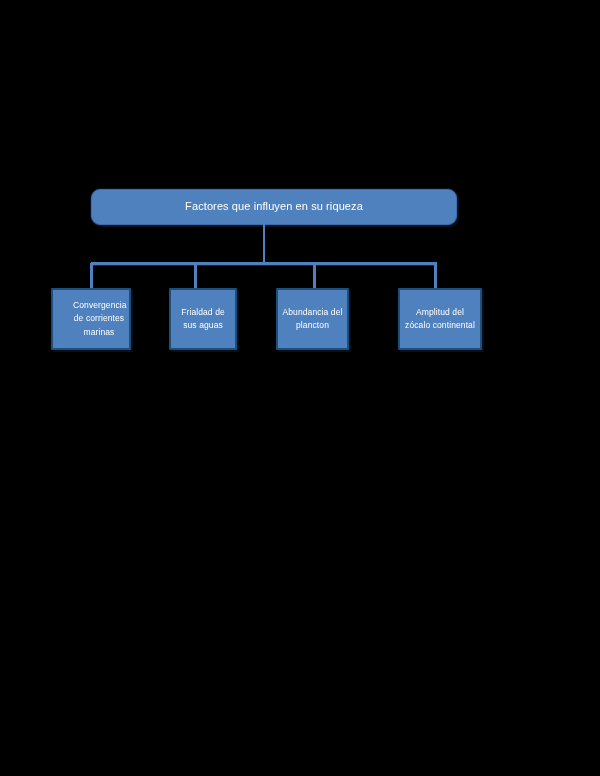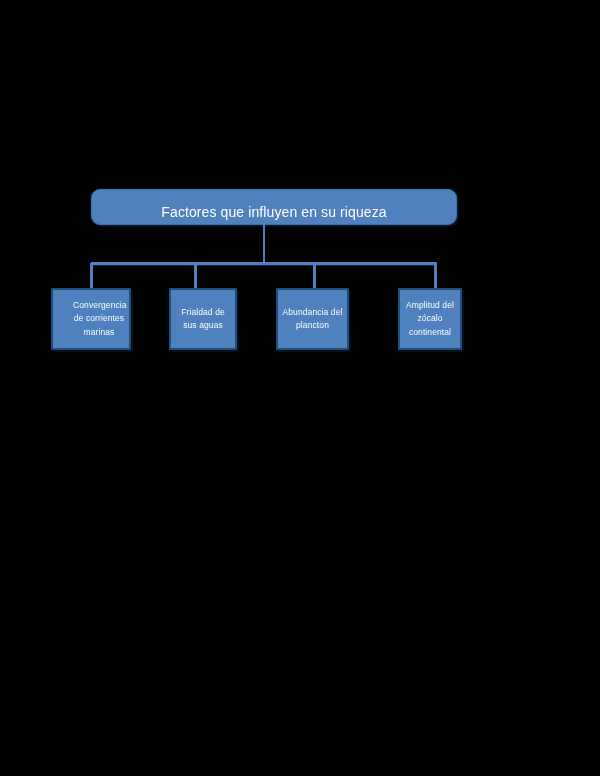--- a/index.html
+++ b/index.html
@@ -50,22 +50,21 @@
     user-select: none;
   }
 
   
   .node.rounded {
     border-radius: 9px;
     border: 1px solid #3E6FA8;
     box-shadow:
       2px 2px 0 0 rgba(10, 28, 55, 0.55),
       0 0 0 1px rgba(18, 48, 88, 0.35);
-    font-size: 14px;
-    align-items: flex-end;
+    font-size: 11px;
   }
 
   
   .node.square {
     border: 2px solid #1F4E79;
     border-radius: 1px;
     box-shadow: 2px 2px 0 0 rgba(8, 24, 48, 0.6);
     font-size: 8.5px;
     padding: 2px 4px;
   }
@@ -82,21 +81,21 @@
   #bus            { left: 91px;  top: 262px; width: 346px; height: 3px;  }
 
   #drop-1         { left: 90px;  top: 263px; width: 3px;   height: 26px; }
   #drop-2         { left: 194px; top: 263px; width: 3px;   height: 26px; }
   #drop-3         { left: 313px; top: 263px; width: 3px;   height: 26px; }
   #drop-4         { left: 434px; top: 263px; width: 3px;   height: 26px; }
 
   #node-child-1   { left: 51px;  top: 288px; width: 80px;  height: 62px; padding-left: 20px; }
   #node-child-2   { left: 169px; top: 288px; width: 68px;  height: 62px; }
   #node-child-3   { left: 276px; top: 288px; width: 73px;  height: 62px; }
-  #node-child-4   { left: 398px; top: 288px; width: 64px;  height: 62px; }
+  #node-child-4   { left: 398px; top: 288px; width: 84px;  height: 62px; }
 
   #node-footer    { left: 151px; top: 441px; width: 259px; height: 31px; }
 </style>
 </head>
 <body>
 
 <div id="canvas">
 
   <div class="node rounded" id="node-root">
     <span class="node-label">Factores que influyen en su riqueza</span>

